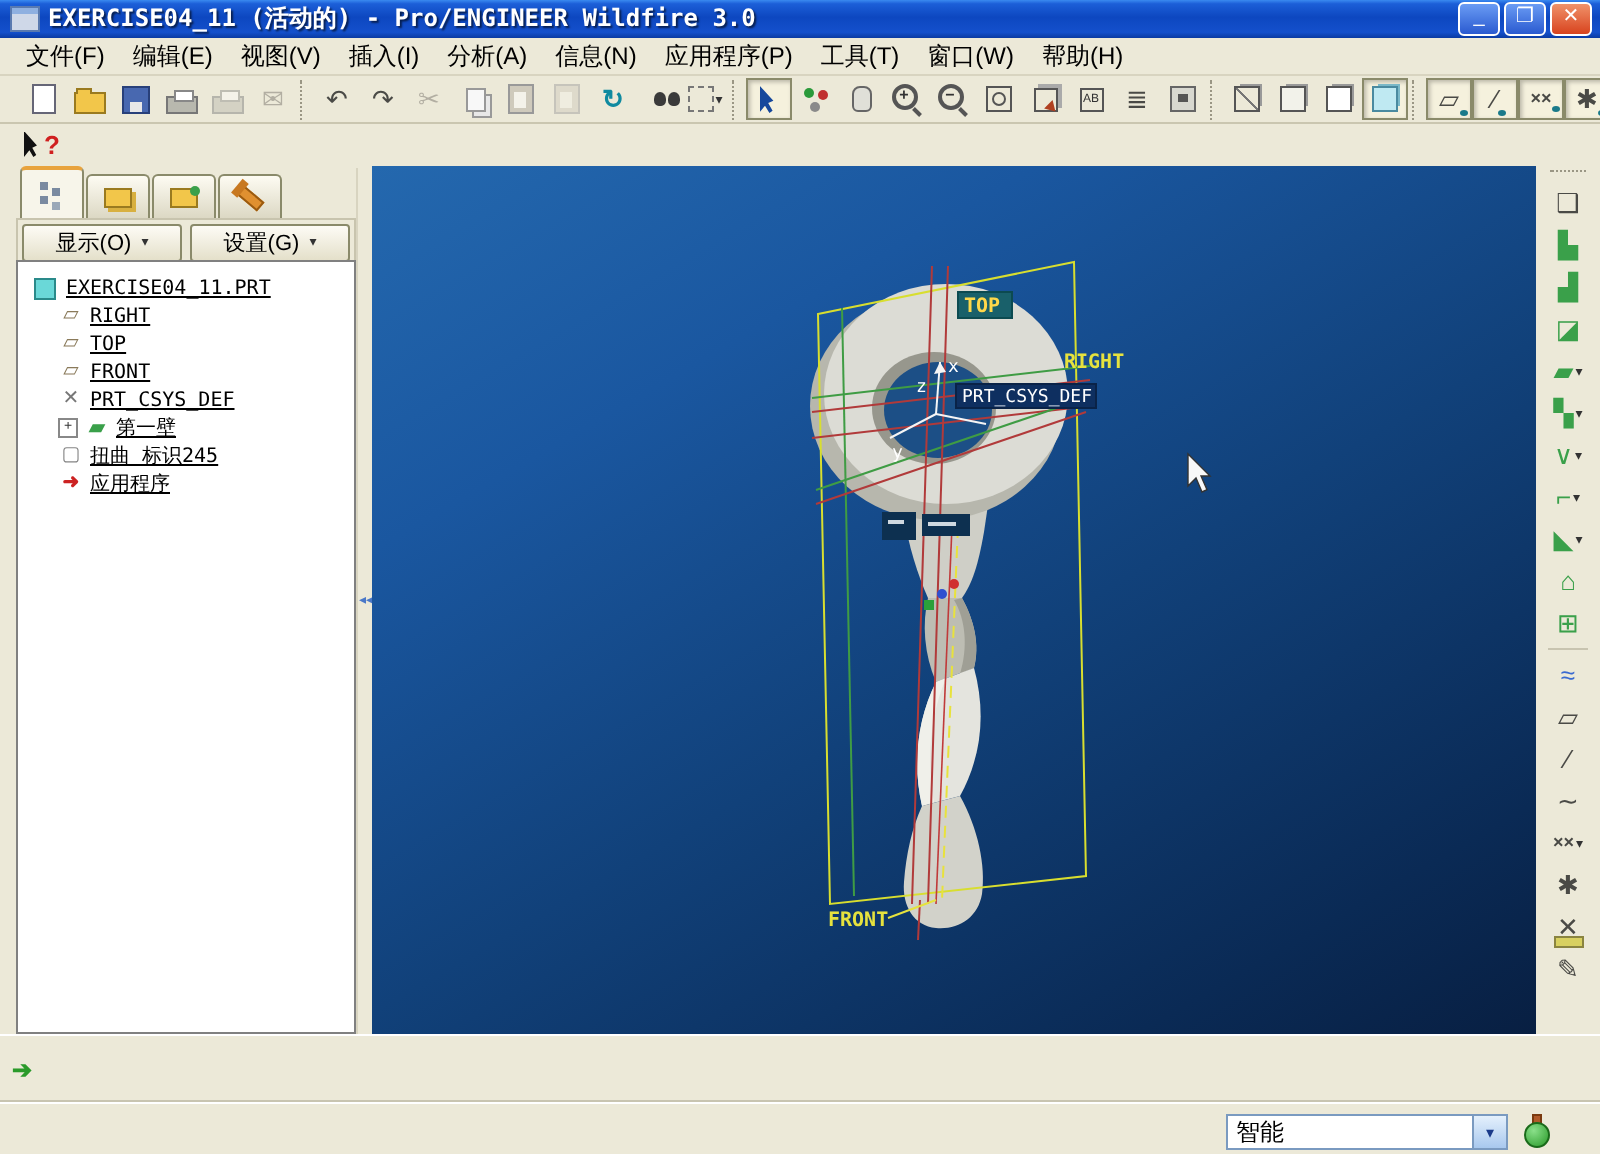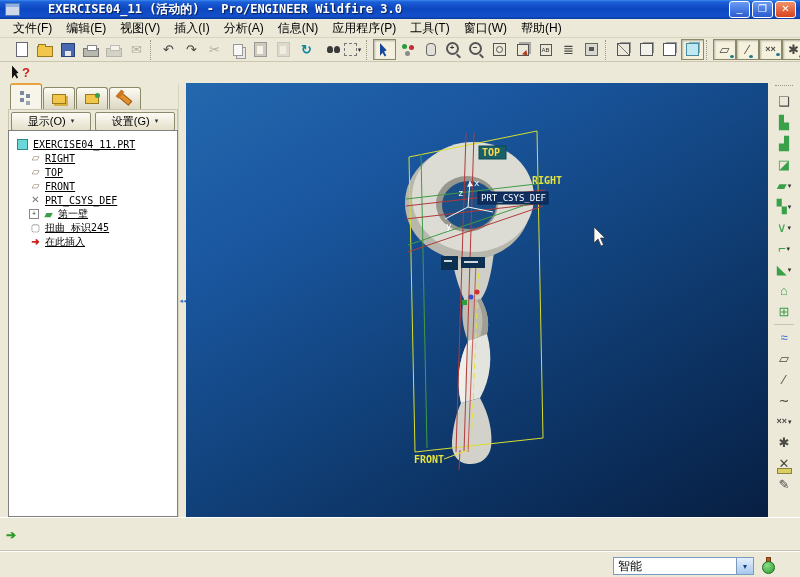--- a/index.html
+++ b/index.html
@@ -6,21 +6,21 @@
   .app{position:relative;width:800px;height:577px;background:#ece9d8;overflow:hidden;
        font-family:"Liberation Sans",sans-serif;font-size:12px;color:#000;}
 
   
   .titlebar{position:absolute;left:0;top:0;width:800px;height:19px;display:flex;align-items:center;
     background:linear-gradient(180deg,#3a8af0 0%,#1c5fd8 10%,#0d47c0 45%,#1450cc 85%,#0a3aa2 100%);
     padding:0 2px;box-sizing:border-box;}
   .app-icon{width:13px;height:11px;background:#cfd8e8;border:1px solid #5a7ab0;margin:0 4px 0 3px;
     box-shadow:inset 0 3px 0 #8fb0e0;}
   .title-text{color:#fff;font:bold 12px "DejaVu Sans Mono",monospace;text-shadow:1px 1px 1px rgba(0,0,0,.6);
-    white-space:nowrap;flex:1;margin-left:24px;}
+    white-space:nowrap;flex:1;}
   .winbtns{display:flex;gap:2px;margin-right:2px;}
   .winbtn{width:19px;height:15px;border-radius:3px;border:1px solid #fff;color:#fff;font-size:10px;line-height:13px;
     text-align:center;background:linear-gradient(180deg,#6a9cf4,#2a5ad0);}
   .winbtn.close{background:linear-gradient(180deg,#f0926a,#d8431e);}
 
   
   .menubar{position:absolute;left:0;top:19px;width:800px;height:19px;display:flex;align-items:center;
     padding-left:6px;box-sizing:border-box;border-bottom:1px solid #d8d4c0;}
   .menu-item{padding:1px 7px;white-space:nowrap;}
 
@@ -330,21 +330,21 @@
           <span class="exp">+</span>
           <span class="ti ti-wall">▰</span>
           <span class="tree-label">第一壁</span>
         </div>
         <div class="tree-row" style="padding-left: 20px;">
           <span class="ti ti-twist">▢</span>
           <span class="tree-label">扭曲 标识245</span>
         </div>
         <div class="tree-row" style="padding-left: 20px;">
           <span class="ti ti-insert">➜</span>
-          <span class="tree-label">在此插入</span>
+          <span class="tree-label">应用程序</span>
         </div>
       </div>
   </div>
 
   <div class="sash">
     <span>◂◂</span>
   </div>
 
   <div class="viewport">
     <svg width="582" height="434" viewBox="186 83 582 434">

